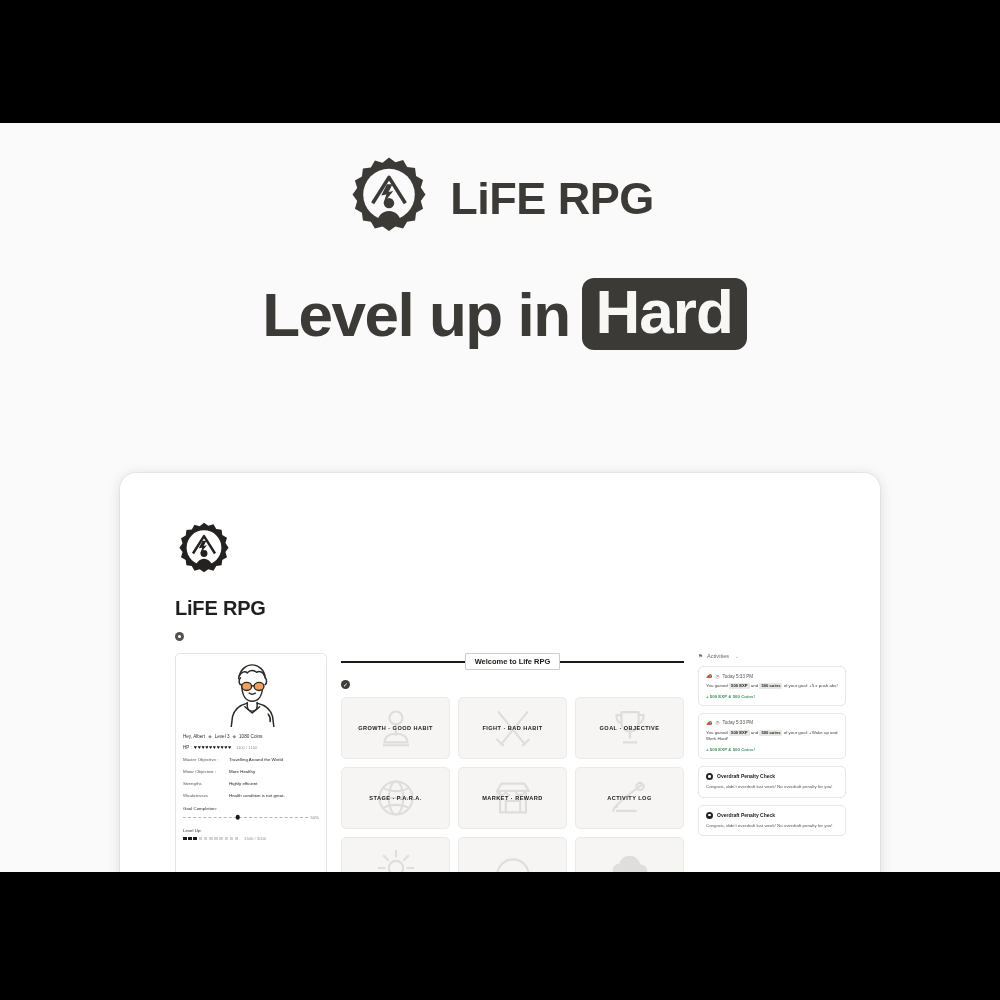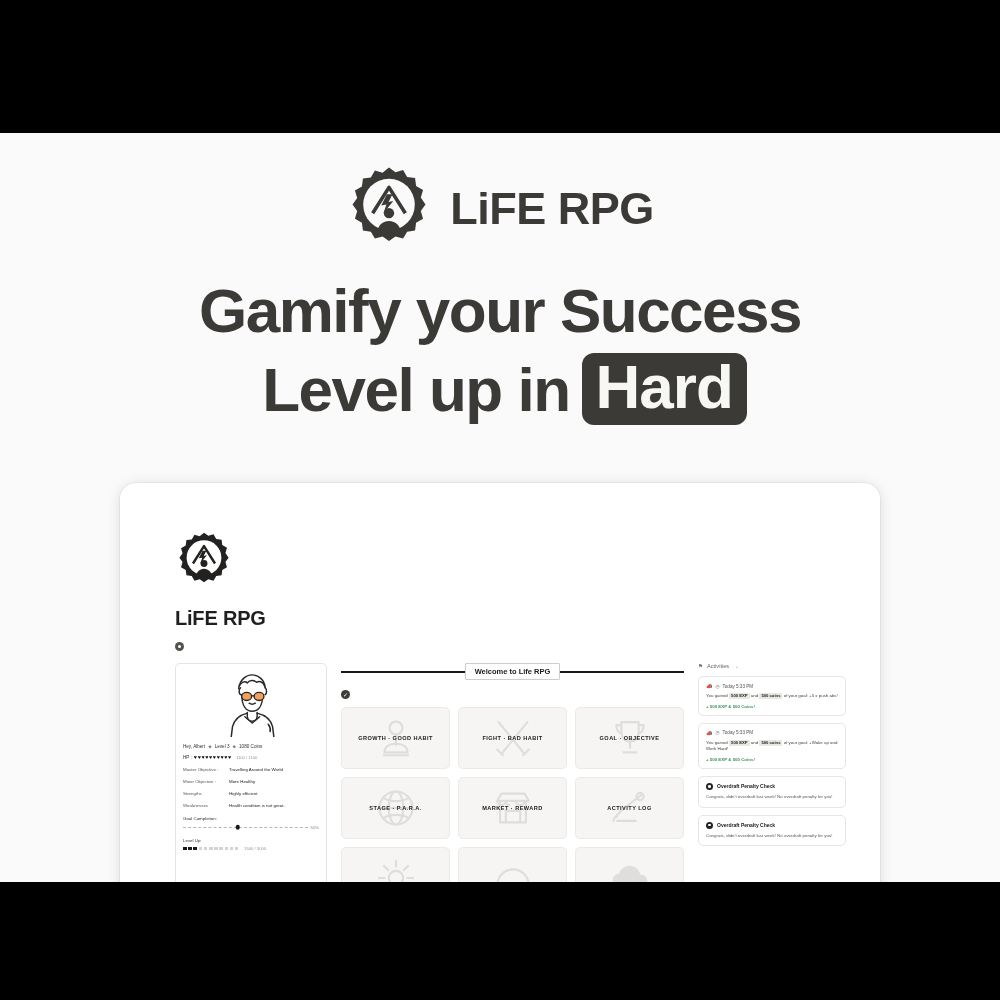--- a/index.html
+++ b/index.html
@@ -6,21 +6,21 @@
   html, body {
     width: 1000px; height: 1000px;
     background: #000;
     font-family: "Liberation Sans", sans-serif;
     overflow: hidden;
   }
   .stage { position: relative; width: 1000px; height: 1000px; background: #000; }
 
   
   .band {
-    position: absolute; left: 0; top: 133px;
+    position: absolute; left: 0; top: 123px;
     width: 1000px; height: 749px;
     background: #fafafa;
     overflow: hidden;
   }
 
   
   .hero-logo {
     position: absolute; left: 0; top: 32px; width: 1000px;
     display: flex; align-items: center; justify-content: center; gap: 18px;
   }
@@ -206,21 +206,20 @@
         <circle cx="50" cy="46" r="30" fill="#fafafa"></circle>
         <path fill="none" stroke="#3b3a37" stroke-width="4.2" stroke-linejoin="round" d="M31 56 L50 26 L69 56"></path>
         <path fill="#3b3a37" d="M47.5 34 L41 47 L47 46 L43.5 56 L55 42 L49.5 43 L54 34z"></path>
         <circle cx="50" cy="56" r="6" fill="#3b3a37"></circle>
         <path fill="#3b3a37" d="M36 80c0-9 6.3-15 14-15s14 6 14 15z"></path>
       </svg>
       <div class="hero-wordmark">LiFE RPG</div>
     </div>
 
     <div class="headline">
-      <span class="l1">Gamify your Success</span>
       <span class="l2">
         <span>Level up in</span>
         <span class="chip">Hard</span>
       </span>
     </div>
 
     <div class="app-window">
       <div class="app-inner">
 
         <svg class="app-gear" viewBox="0 0 100 100">

